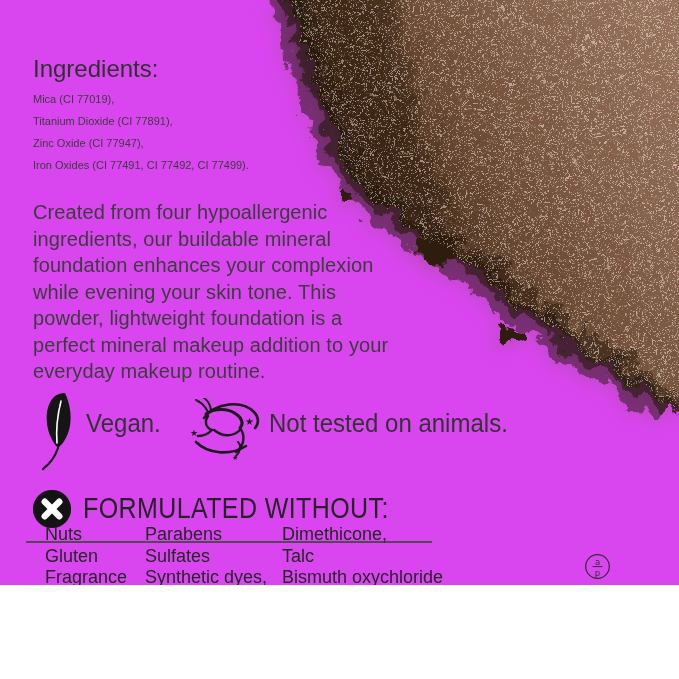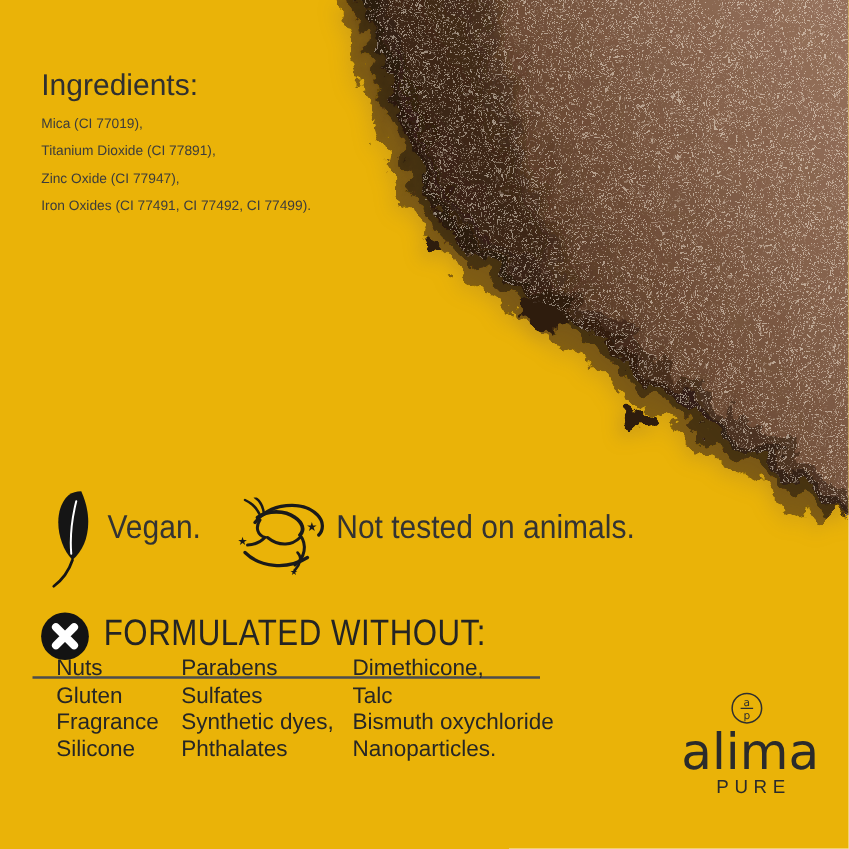--- a/index.html
+++ b/index.html
@@ -1,17 +1,17 @@
 <!DOCTYPE html>
 <html><head>
 <meta charset="utf-8">
 <style>
   html,body{margin:0;padding:0;background:#fff;}
   .canvas{
-    position:relative;width:679px;height:679px;background:#eab308;
+    position:relative;width:679px;height:585px;background:#d946ef;
     overflow:hidden;font-family:"Liberation Sans",sans-serif;color:#3c3c3c;
   }
   .powder{position:absolute;left:0;top:0;filter:drop-shadow(-4px 6px 7px rgba(110,85,70,0.28));}
   .pre{white-space:pre-line;margin:0;}
   .ing-heading{position:absolute;left:33px;top:55px;font-size:24px;line-height:28px;font-weight:400;color:#303030;margin:0;}
   .ing-lines{position:absolute;left:33px;top:88px;font-size:11px;line-height:22px;color:#3c3c3c;}
   .desc{position:absolute;left:33px;top:199px;font-size:20px;line-height:26.5px;color:#3c3c3c;letter-spacing:0.1px;}
   .leaf-icon{position:absolute;left:33px;top:391px;}
   .bunny-icon{position:absolute;left:190px;top:398px;}
   .claim-label{position:absolute;top:412px;font-size:24px;line-height:24px;color:#333;
@@ -79,20 +79,27 @@
                C646,398 658,394 668,408 L700,408 L700,-25 Z" fill="#ffffff" filter="url(#speckle)" opacity="0.5"></path>
     </g>
   </svg>
 
   <h1 class="ing-heading">Ingredients:</h1>
   <p class="ing-lines pre">Mica (CI 77019),
 Titanium Dioxide (CI 77891),
 Zinc Oxide (CI 77947),
 Iron Oxides (CI 77491, CI 77492, CI 77499).</p>
 
+  <p class="desc pre">Created from four hypoallergenic
+ingredients, our buildable mineral
+foundation enhances your complexion
+while evening your skin tone. This
+powder, lightweight foundation is a
+perfect mineral makeup addition to your
+everyday makeup routine.</p>
 
   <svg class="leaf-icon" width="42" height="80" viewBox="0 0 42 80" aria-hidden="true">
     <path d="M32,2 C42,24 38,46 25,57 C12,44 9,16 22,5 C25,3 28,2 32,2 Z" fill="#151515"></path>
     <path d="M28,10 C24,26 23,40 24,52" stroke="#ffffff" stroke-width="1.6" fill="none" stroke-linecap="round"></path>
     <path d="M25,57 C22,66 18,72 10,78" stroke="#151515" stroke-width="2.2" fill="none" stroke-linecap="round"></path>
   </svg>
   <span class="claim-label vegan-label">Vegan.</span>
 
   <svg class="bunny-icon" width="74" height="62" viewBox="0 0 74 62" aria-hidden="true">
     <g stroke="#1a1a1a" fill="none" stroke-linecap="round">

